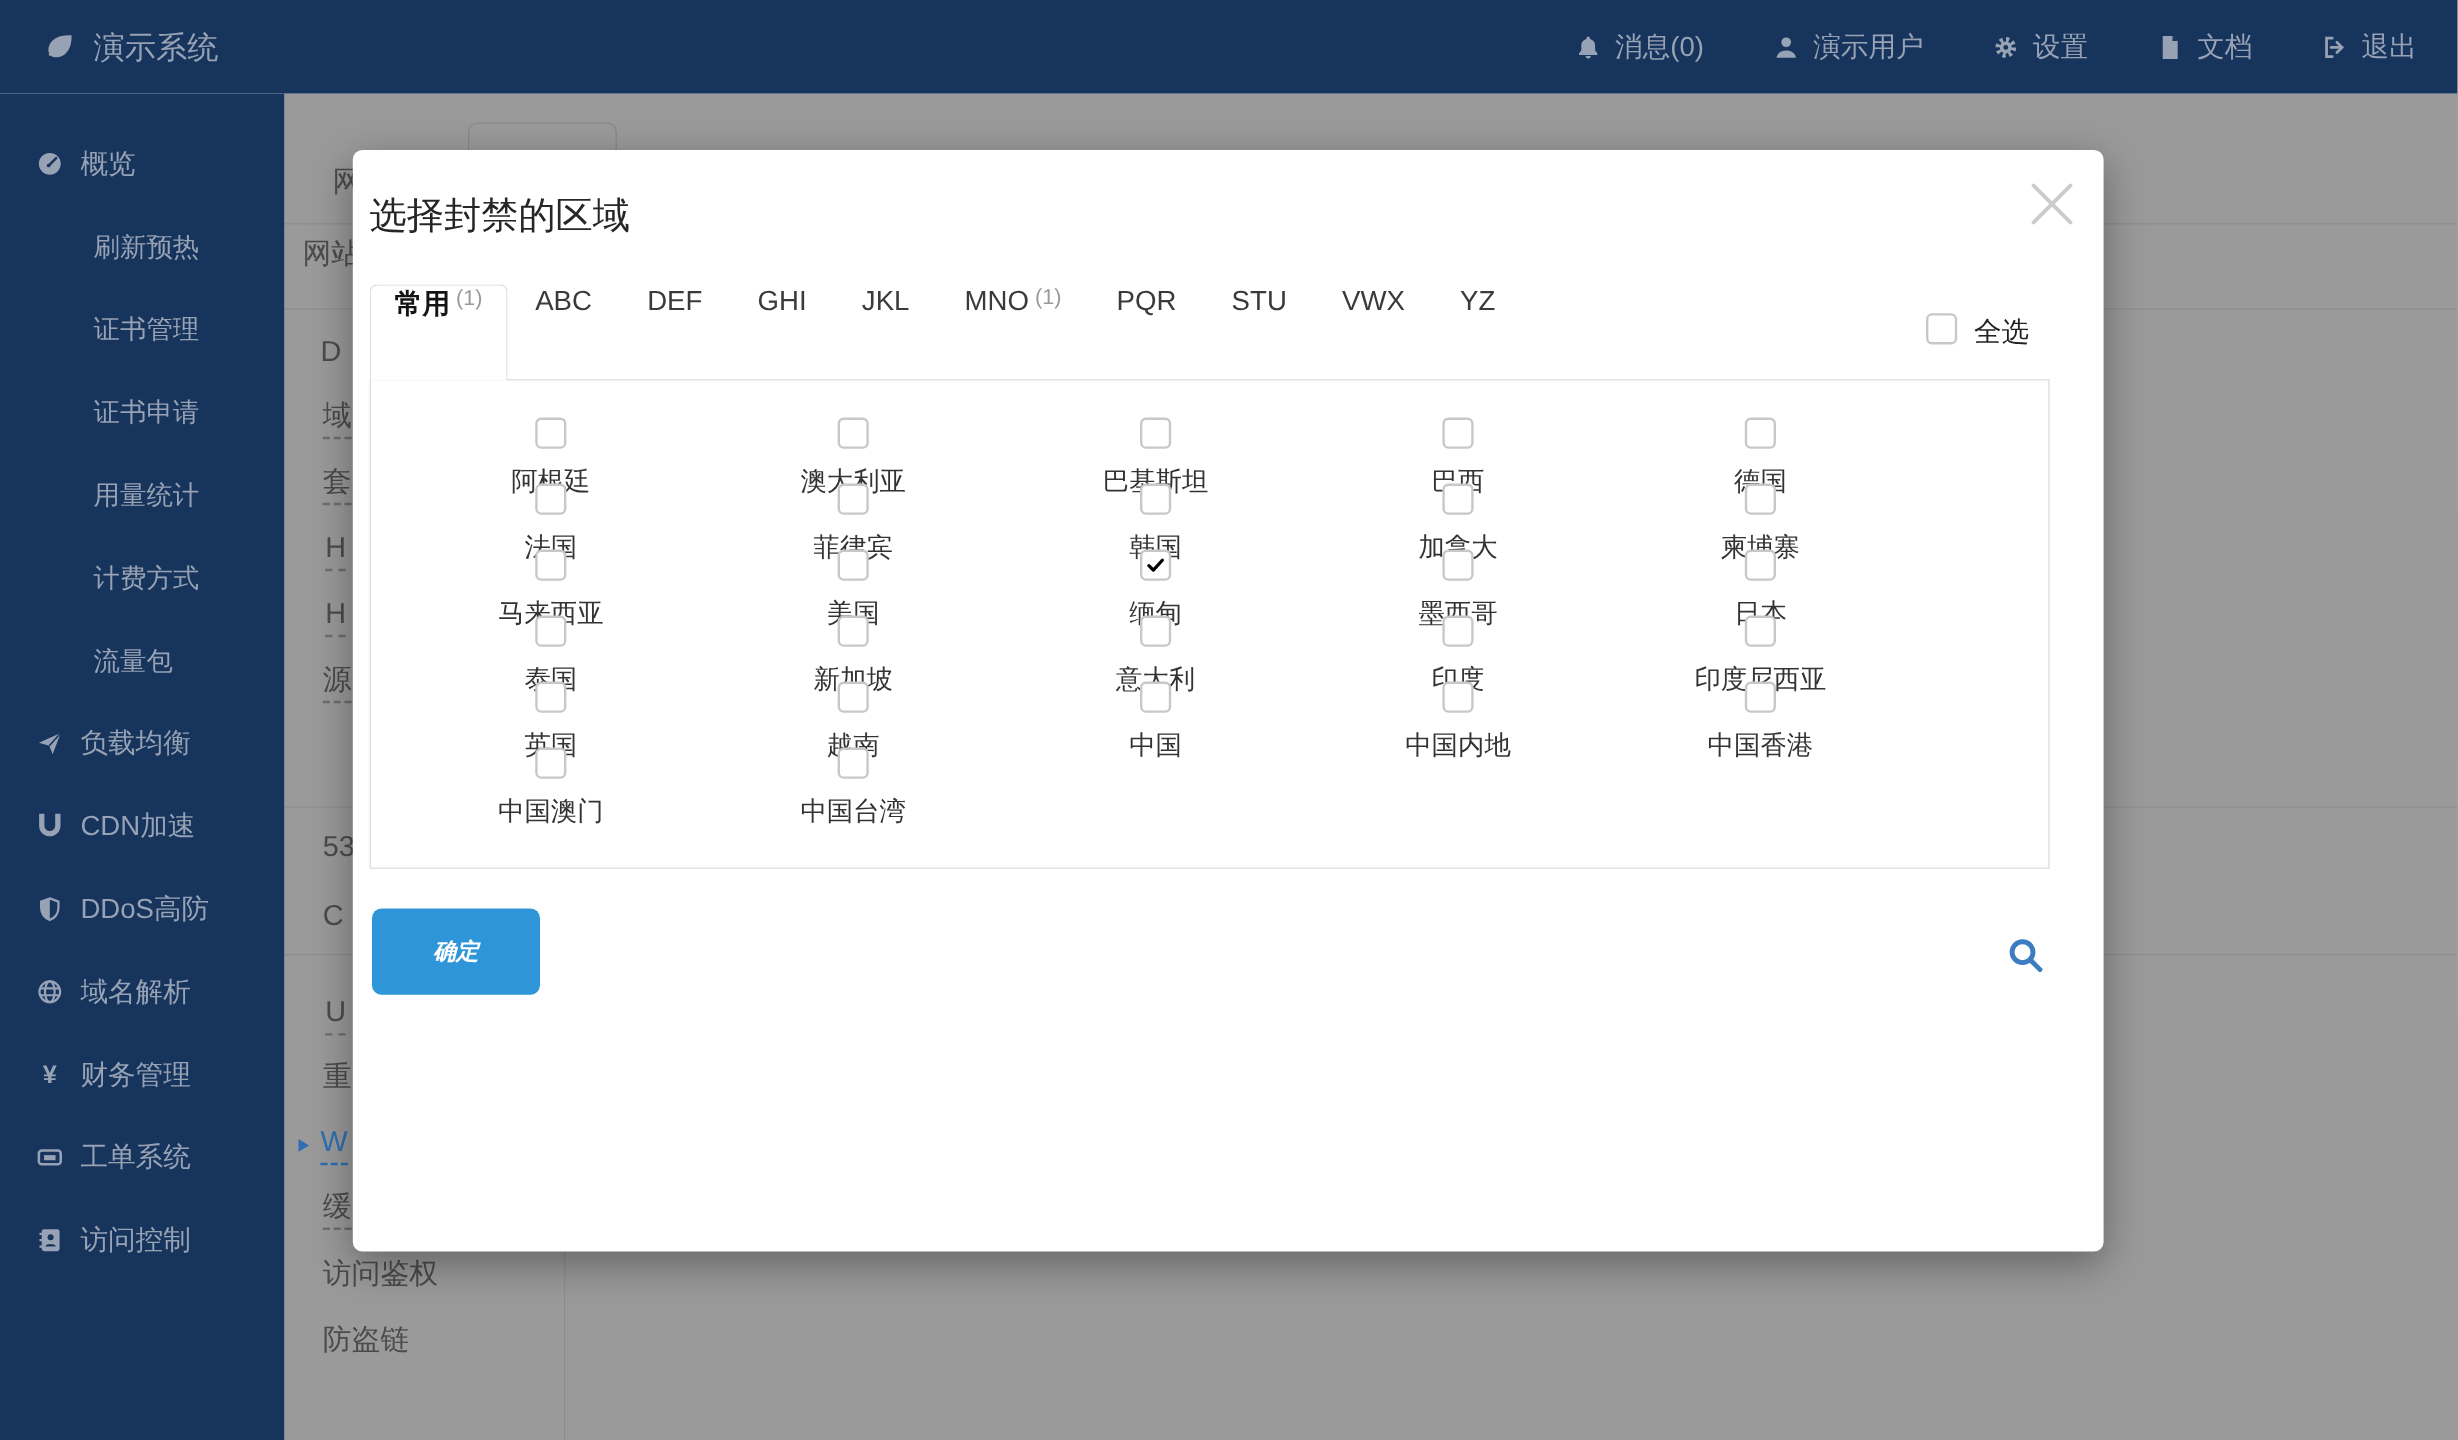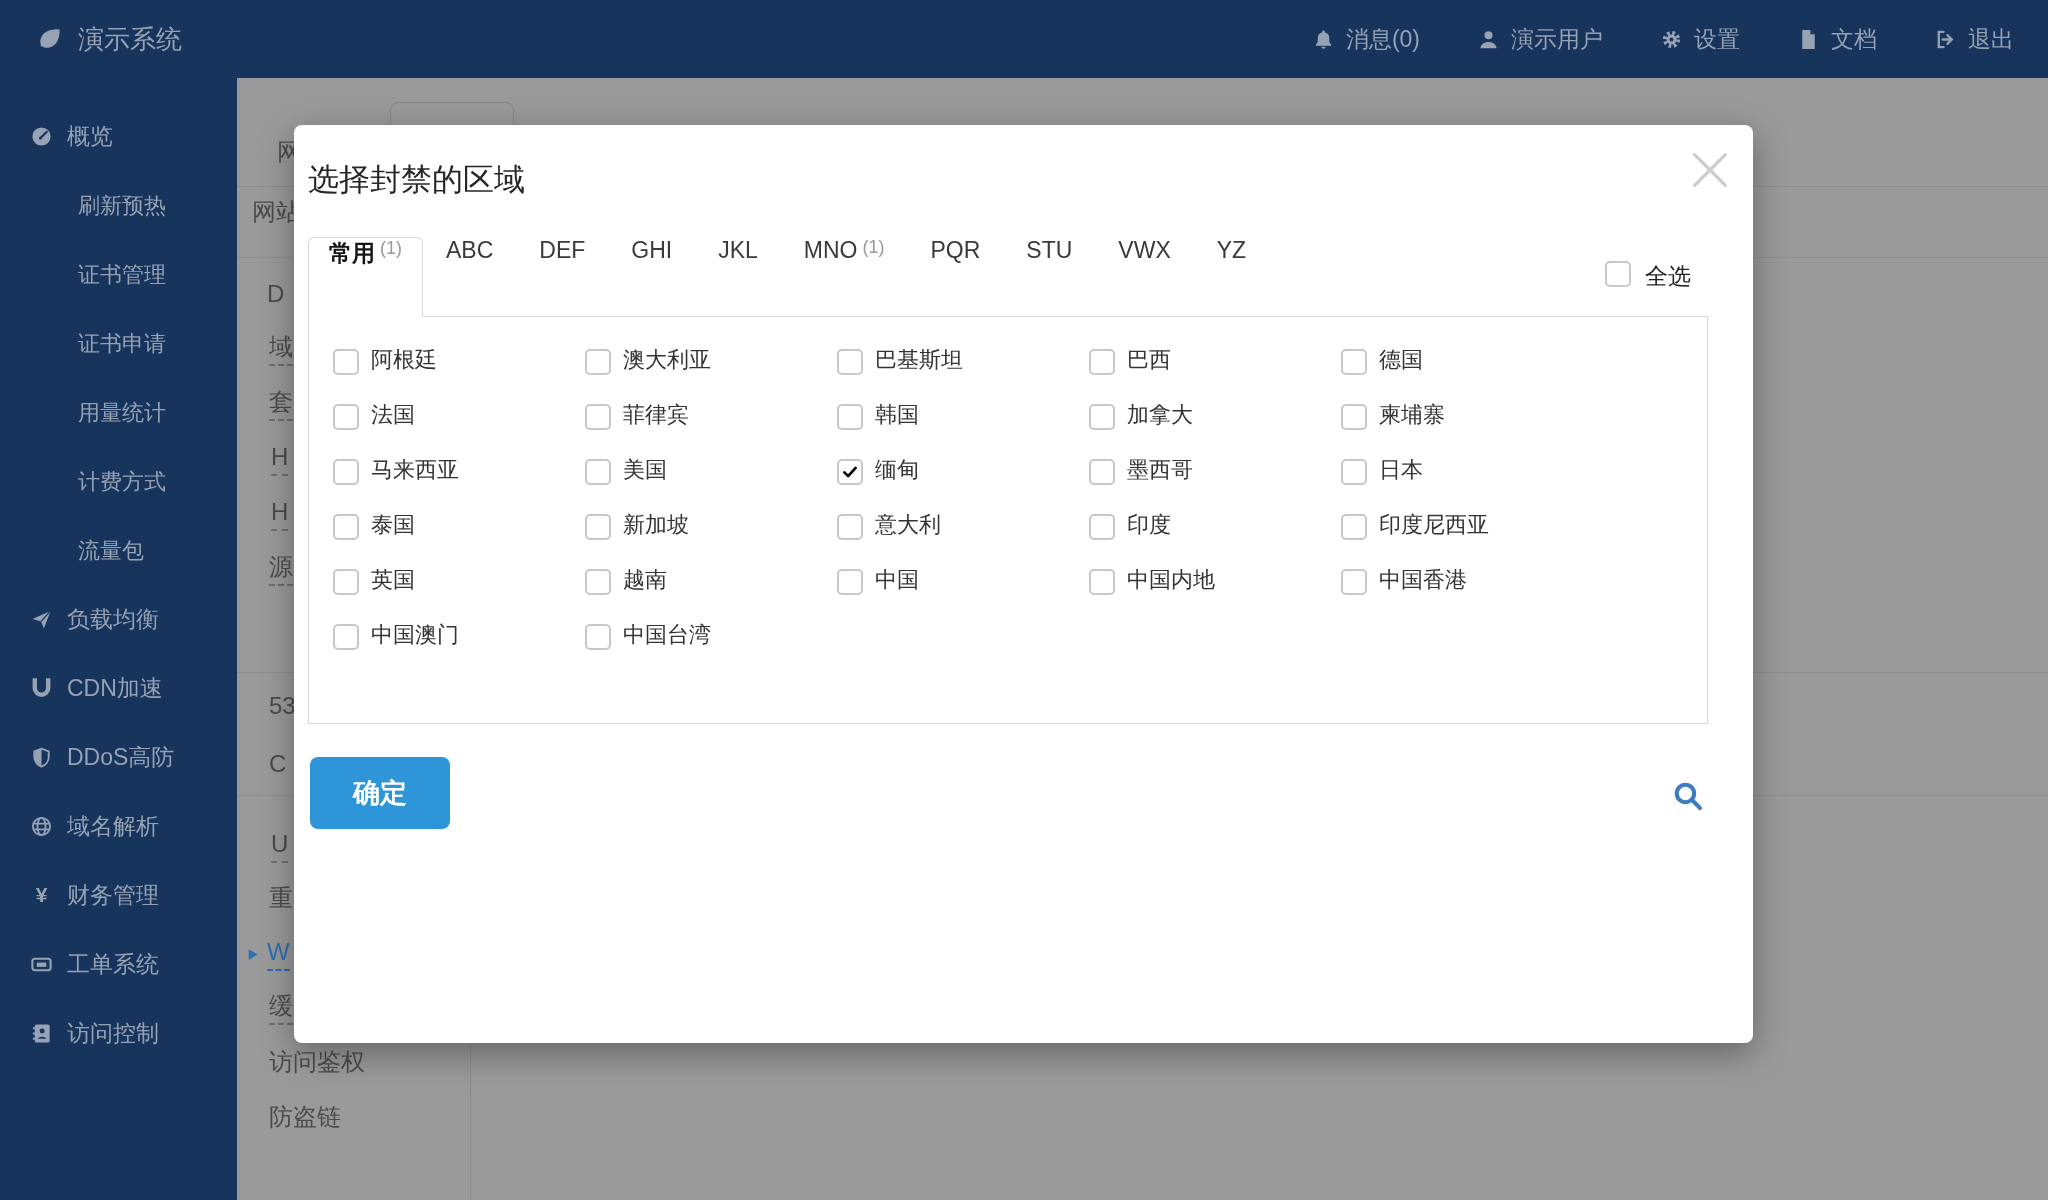--- a/index.html
+++ b/index.html
@@ -55,30 +55,30 @@
               font-weight:bold;color:#141414;padding:0 20px;}
   .tab-count{font-size:18px;font-weight:400;color:var(--count_gray);margin-left:5px;}
   .tab-count:empty{display:none;}
 
   .select-all{position:absolute;left:1311px;top:136px;display:flex;gap:14px;
               font-size:23px;color:#222;cursor:pointer;}
 
   .panel{position:absolute;left:14px;top:191px;width:1400px;height:408px;border:1px solid var(--border);
          box-sizing:border-box;z-index:1;background:#fff;}
   .region-grid{display:grid;grid-template-columns:repeat(5,252px);row-gap:28px;padding:31px 0 0 24px;}
-  .region{display:flex;align-items:flex-end;gap:12px;height:27px;cursor:pointer;}
+  .region{display:flex;align-items:center;gap:12px;height:27px;cursor:pointer;flex-direction:column;}
   .cb{width:26px;height:26px;flex:0 0 26px;border:2px solid var(--checkbox_border);border-radius:5px;
       box-sizing:border-box;background:#fff;display:flex;align-items:center;justify-content:center;}
   .cb-check{display:none;width:18px;height:18px;color:#000;}
   .region.checked .cb-check{display:block;}
   .region-label{font-size:22px;color:var(--text_label);}
 
   .confirm{position:absolute;left:16px;top:632px;width:140px;height:72px;background:var(--primary);
-           color:#fff;font-size:27px;font-weight:bold;border:none;border-radius:8px;cursor:pointer;
-           font-family:inherit;}
+           color:#fff;font-size:19px;font-weight:bold;border:none;border-radius:8px;cursor:pointer;
+           font-family:inherit;font-style:italic;}
   .modal-search{position:absolute;left:1376px;top:653px;width:36px;height:36px;color:var(--search_blue);cursor:pointer;}
 </style>
 </head>
 <body>
 
 <div class="stage">
 
   <header class="navbar">
     <div class="brand">
       <span class="icon">

